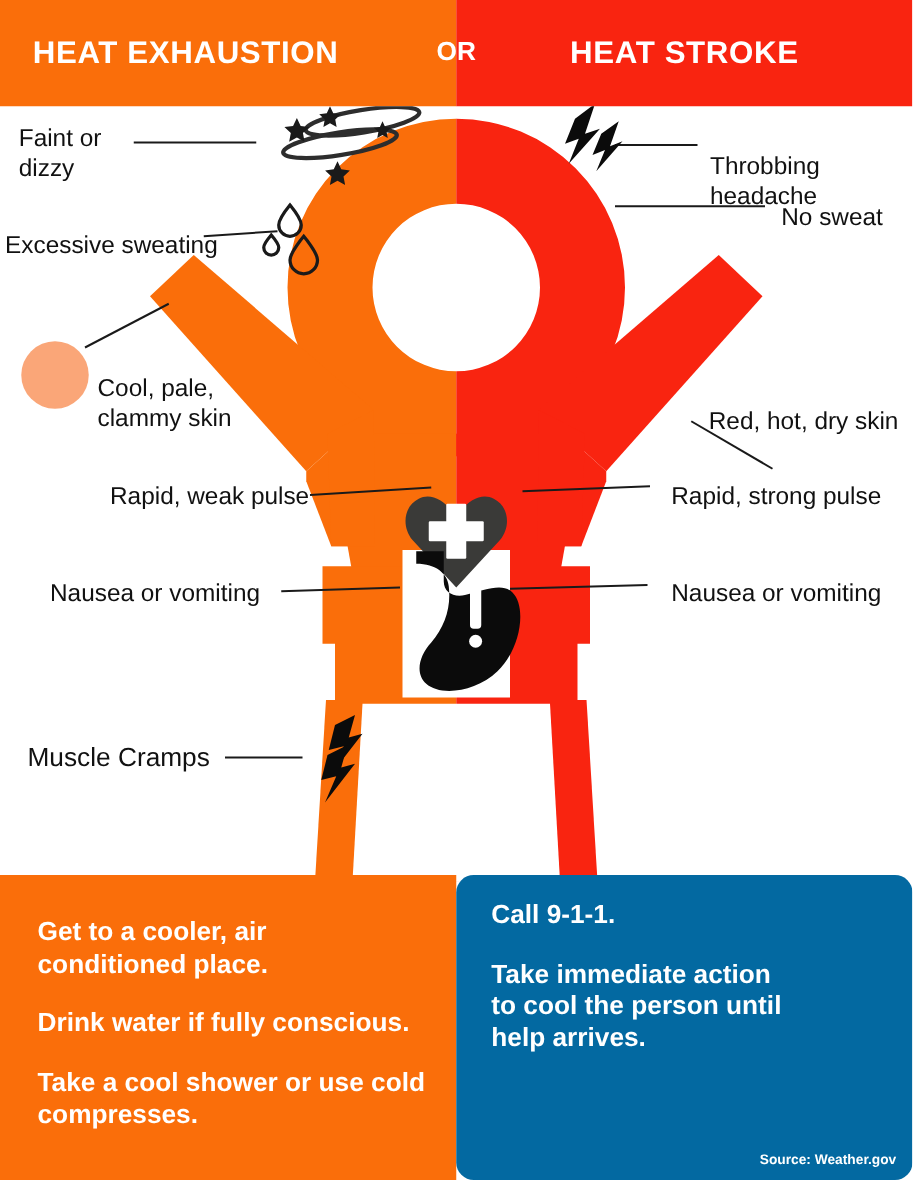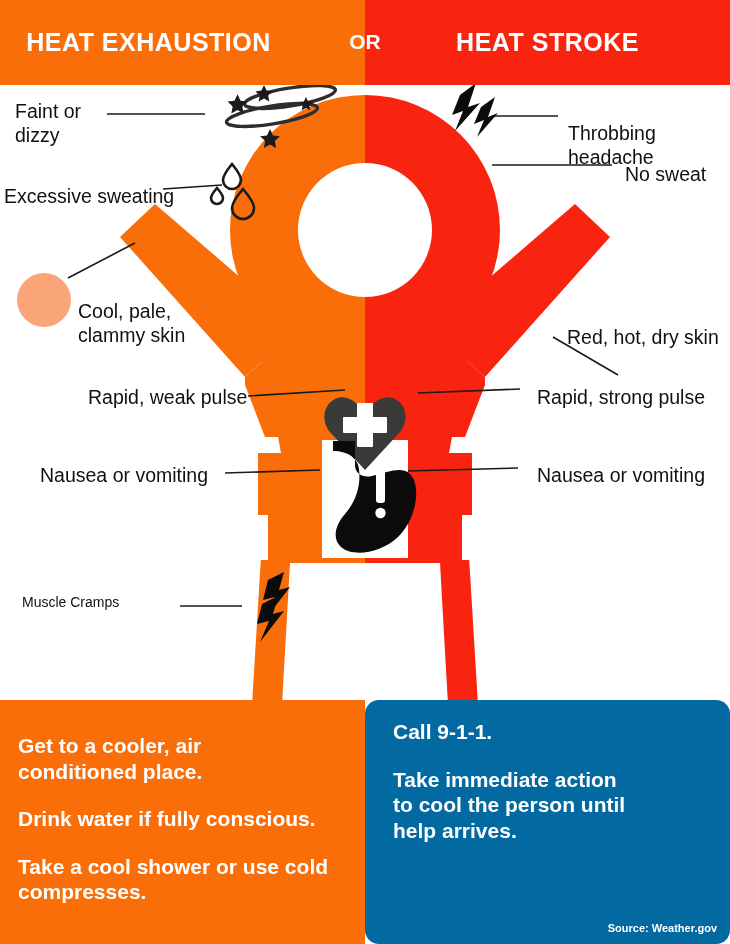--- a/index.html
+++ b/index.html
@@ -37,21 +37,21 @@
   .lbl{
     position:absolute;color:#111111;font-size:19.5px;line-height:1.22;
     font-family:"Liberation Sans","DejaVu Sans",sans-serif;
     white-space:pre-line;
   }
   .lbl.r{text-align:left;}
   .lbl.l{text-align:left;}
 
   
   .advice{position:absolute;top:700px;height:244px;width:365px;box-sizing:border-box;}
-  .advice-left{left:0;background:#FA6E0A;padding:33px 18px 0 18px;}
+  .advice-left{left:0;background:#FA6E0A;padding:33px 18px 0 30px;}
   .advice-right{left:365px;background:#0369a1;padding:19px 18px 0 28px;border-radius:14px;}
   .advice p{
     margin:0 0 22px 0;color:#ffffff;font-weight:bold;
     font-size:21px;line-height:1.22;white-space:pre-line;
   }
   .advice-right p{font-size:21px;}
   .source{
     position:absolute;right:13px;bottom:10px;
     color:#ffffff;font-weight:bold;font-size:11px;
   }
@@ -203,21 +203,21 @@
 
   <div class="lbl l" style="left:4px;top:185px;">Excessive sweating</div>
 
   <div class="lbl l" style="left:78px;top:300px;">Cool, pale,
 clammy skin</div>
 
   <div class="lbl l" style="left:88px;top:386px;">Rapid, weak pulse</div>
 
   <div class="lbl l" style="left:40px;top:464px;">Nausea or vomiting</div>
 
-  <div class="lbl l" style="left:22px;top:594px;font-size:14px;">Muscle Cramps</div>
+  <div class="lbl l" style="left:22px;top:594px;font-size:21px;">Muscle Cramps</div>
 
   <div class="lbl r" style="left:568px;top:102px;margin-top:20px;">Throbbing
 headache</div>
 
   <div class="lbl r" style="left:625px;top:163px;">No sweat</div>
 
   <div class="lbl r" style="left:567px;top:326px;">Red, hot, dry skin</div>
 
   <div class="lbl r" style="left:537px;top:386px;">Rapid, strong pulse</div>
 

